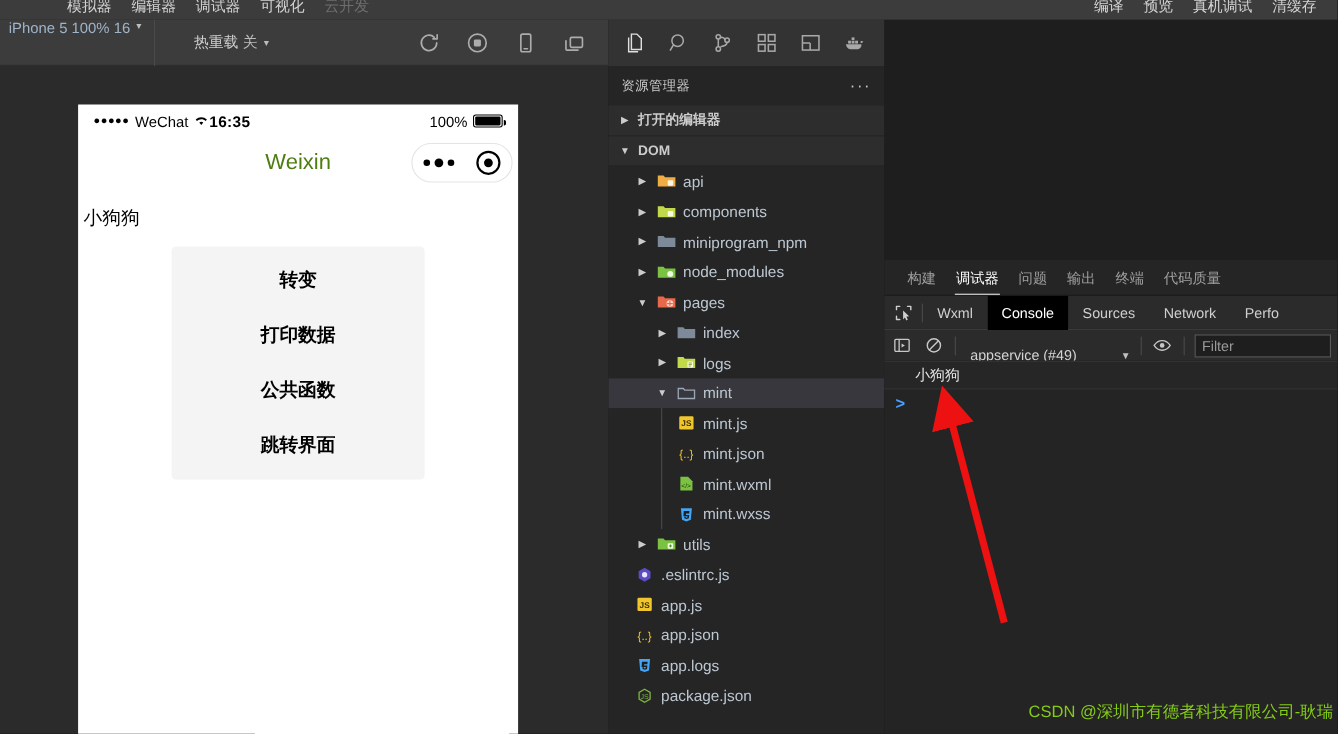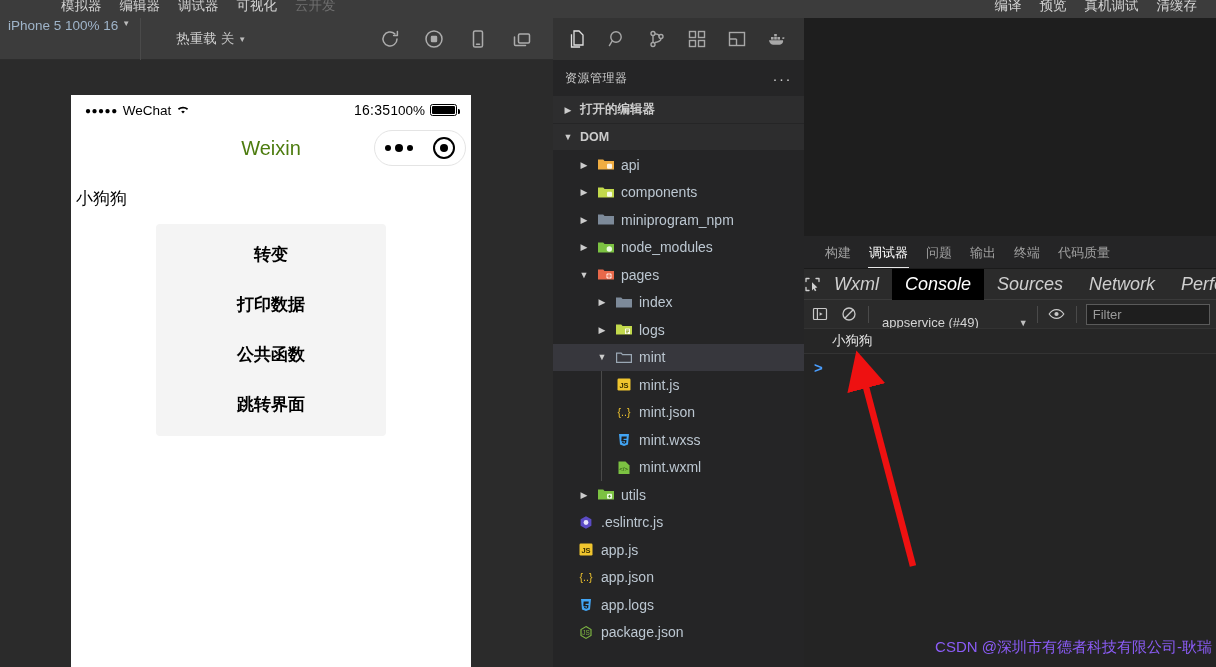--- a/index.html
+++ b/index.html
@@ -63,21 +63,21 @@
     width: 400px; height: 580px;
     background: #ffffff;
   }
   .phone-status {
     height: 30px; display: flex; align-items: center; padding: 0 14px;
     font-size: 13px; color: #000;
   }
   .st-left { display: flex; align-items: center; gap: 5px; font-size: 13.5px; }
   .dots5 { letter-spacing: .5px; font-size: 10px; }
   .wifi { font-size: 13px; }
-  .st-center { flex: 1; text-align: right; font-size: 14px; letter-spacing: .3px; }
+  .st-center { flex: 1; text-align: left; font-size: 14px; letter-spacing: .3px; font-weight: bold; }
   .st-right { display: flex; align-items: center; gap: 5px; font-size: 13.5px; }
   .battery {
     width: 27px; height: 12px; border: 1.4px solid #000; border-radius: 2.5px;
     position: relative; padding: 1px;
   }
   .battery::after {
     content:""; position: absolute; right: -4px; top: 3.5px;
     width: 2.5px; height: 5px; background: #000; border-radius: 0 1.5px 1.5px 0;
   }
   .battery i { display:block; width: 100%; height: 100%; background: #000; border-radius: 1px; }
@@ -173,22 +173,22 @@
   .dbg-tab.active::after {
     content:""; position: absolute; left: 8px; right: 8px; bottom: 0; height: 1.5px; background: #e7e7e7;
   }
   .dt-tabs {
     height: 31px; background: #2b2b2b; display: flex; align-items: center;
     border-top: 1px solid #1b1b1b;
   }
   .insp-ico { width: 34px; display:flex; align-items:center; justify-content:center; cursor: pointer; }
   .vsep { width: 1px; height: 17px; background: #4a4a4a; }
   .dt-tab {
-    font-size: 18px; color: #cfcfcf; padding: 0 13px; height: 31px;
-    line-height: 31px; cursor: pointer; white-space: nowrap; font-style: italic;
+    font-size: 13px; color: #cfcfcf; padding: 0 13px; height: 31px;
+    line-height: 31px; cursor: pointer; white-space: nowrap;
   }
   .dt-tab.active { background: #000000; color: #ffffff; }
 
   .con-toolbar {
     height: 29px; background: #2b2b2b; display: flex; align-items: center;
     gap: 9px; padding: 0 6px; border-top: 1px solid #3a3a3a;
   }
   .ct-ico { width: 20px; height: 20px; cursor: pointer; display:flex; align-items:center; justify-content:center; }
   .ctx-sel {
     display: flex; align-items: center; gap: 40px; color: #d4d4d4; font-size: 13px;
@@ -208,21 +208,21 @@
     background: #262626;
   }
   .con-prompt {
     height: 26px; display: flex; align-items: center; padding-left: 10px;
     color: #4a9eff; font-size: 15px; font-weight: bold;
   }
   .arrow-svg { position: absolute; left: 0; top: 0; pointer-events: none; }
   .watermark {
     position: absolute; right: 0px; bottom: 12px; width: 100%;
     text-align: right; padding-right: 4px;
-    color: #8b5cf6; font-size: 15px; white-space: nowrap;
+    color: #84cc16; font-size: 15px; white-space: nowrap;
   }
 
   
   .right-fill {
     position: absolute; left: 804px; top: 18px; width: 412px; height: 218px;
     background: #1e1e1e;
   }
 </style>
 </head>
 <body>
@@ -503,35 +503,35 @@
             <svg width="18" height="17" viewBox="0 0 18 17">
                 <text x="9" y="12.4" font-size="10.5" font-family="Liberation Sans, sans-serif" text-anchor="middle" fill="#f0c52e">{..}</text>
               </svg>
           </span>
           <span class="name">mint.json</span>
         </div>
 
         <div class="row d4">
           <span class="fico">
             <svg width="18" height="17" viewBox="0 0 18 17">
+                <path d="M3.5 2.5h7l4 4v8.5h-11z" fill="#7cc242"></path>
+                <text x="8.7" y="12.2" font-size="6" font-family="Liberation Sans, sans-serif" text-anchor="middle" fill="#1e3d0b">&lt;/&gt;</text>
+              </svg>
+          </span>
+          <span class="name">mint.wxml</span>
+        </div>
+
+        <div class="row d4">
+          <span class="fico">
+            <svg width="18" height="17" viewBox="0 0 18 17">
                 <path d="M4 3h10l-1 10.5-4 1.5-4-1.5z" fill="#42a5f5"></path>
                 <path d="M6.6 5.6h5.2l-.3 2.2H8.6l-.1 1.3h3l-.3 3-2 .7-2-.7-.13-1.4h1.4l.07.7.7.25.72-.25.1-1.1H6.3z" fill="#1e1e1e"></path>
               </svg>
           </span>
           <span class="name">mint.wxss</span>
-        </div>
-
-        <div class="row d4">
-          <span class="fico">
-            <svg width="18" height="17" viewBox="0 0 18 17">
-                <path d="M3.5 2.5h7l4 4v8.5h-11z" fill="#7cc242"></path>
-                <text x="8.7" y="12.2" font-size="6" font-family="Liberation Sans, sans-serif" text-anchor="middle" fill="#1e3d0b">&lt;/&gt;</text>
-              </svg>
-          </span>
-          <span class="name">mint.wxml</span>
         </div>
       </div>
 
       <div class="row d2">
         <span class="tw">▶</span>
         <span class="fico">
           <svg width="18" height="17" viewBox="0 0 18 17">
               <path d="M1 3.5h5.2l1.4 1.6H17v8.4H1z" fill="#7cc242"></path>
               <rect x="10" y="7.8" width="5" height="5" rx=".8" fill="#eafbe0"></rect>
               <path d="M12.5 9v2.6M11.2 10.3h2.6" stroke="#4e8a22" stroke-width=".9"></path>

